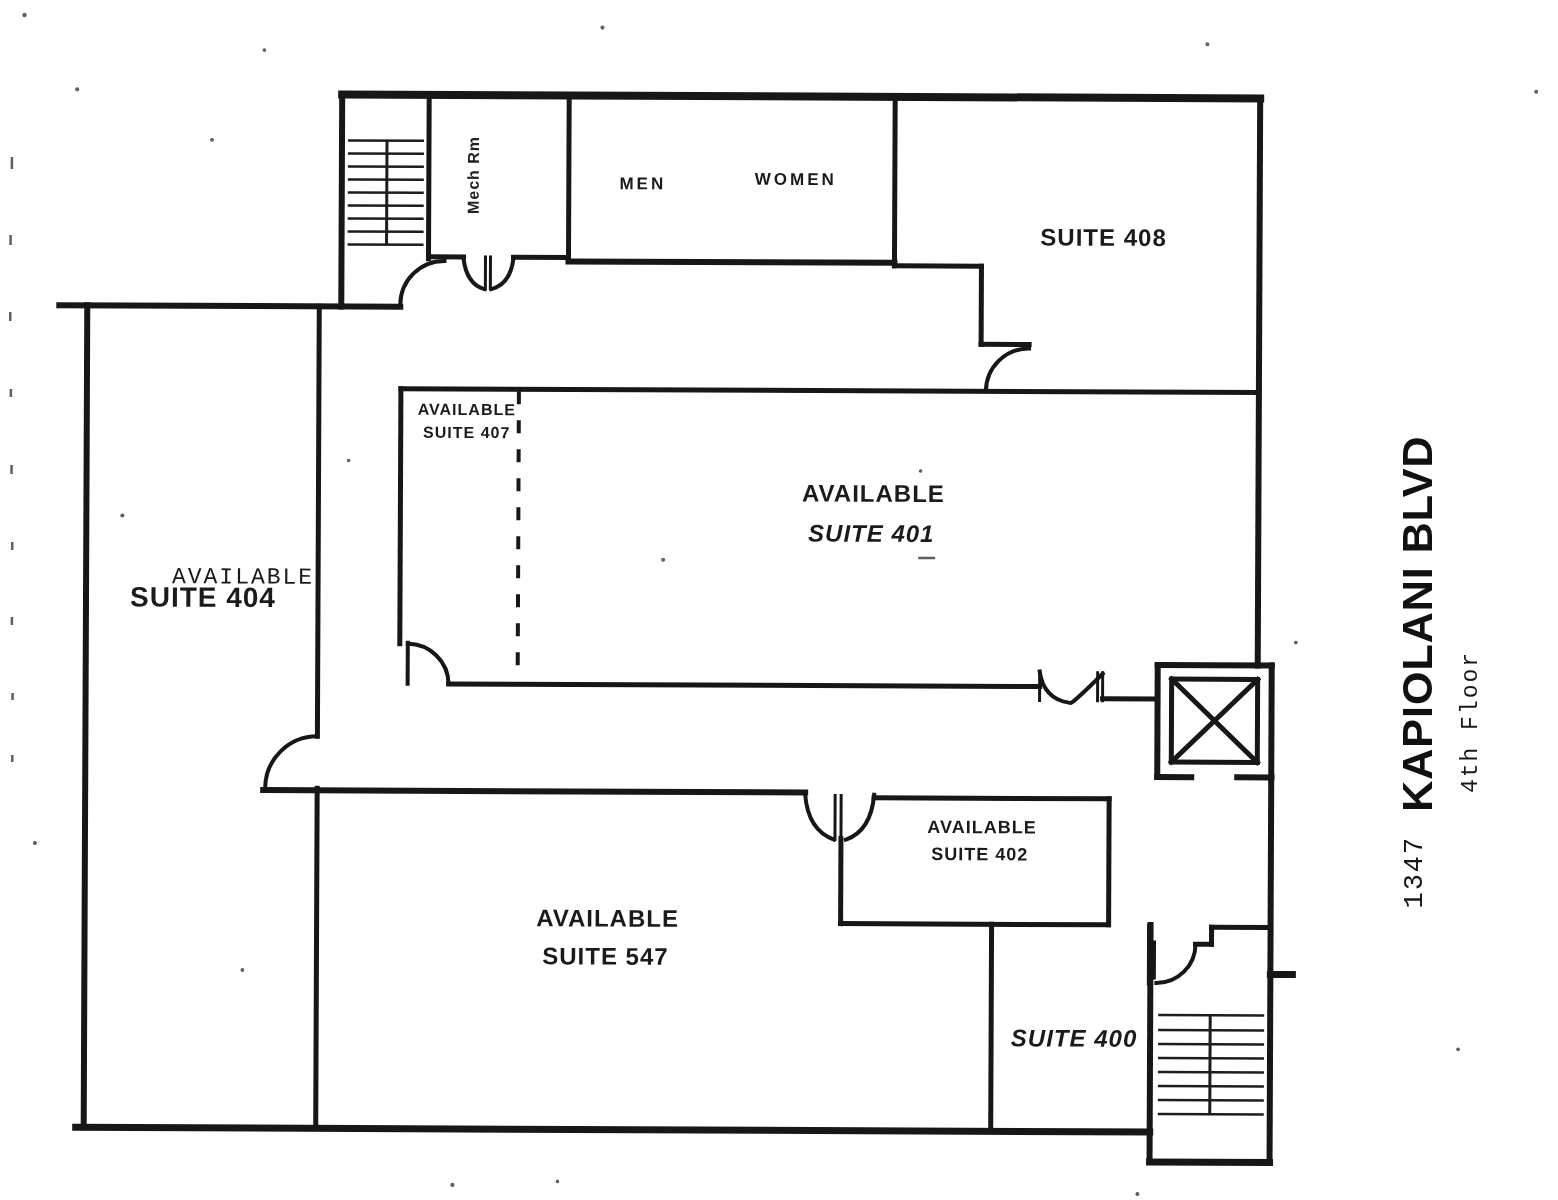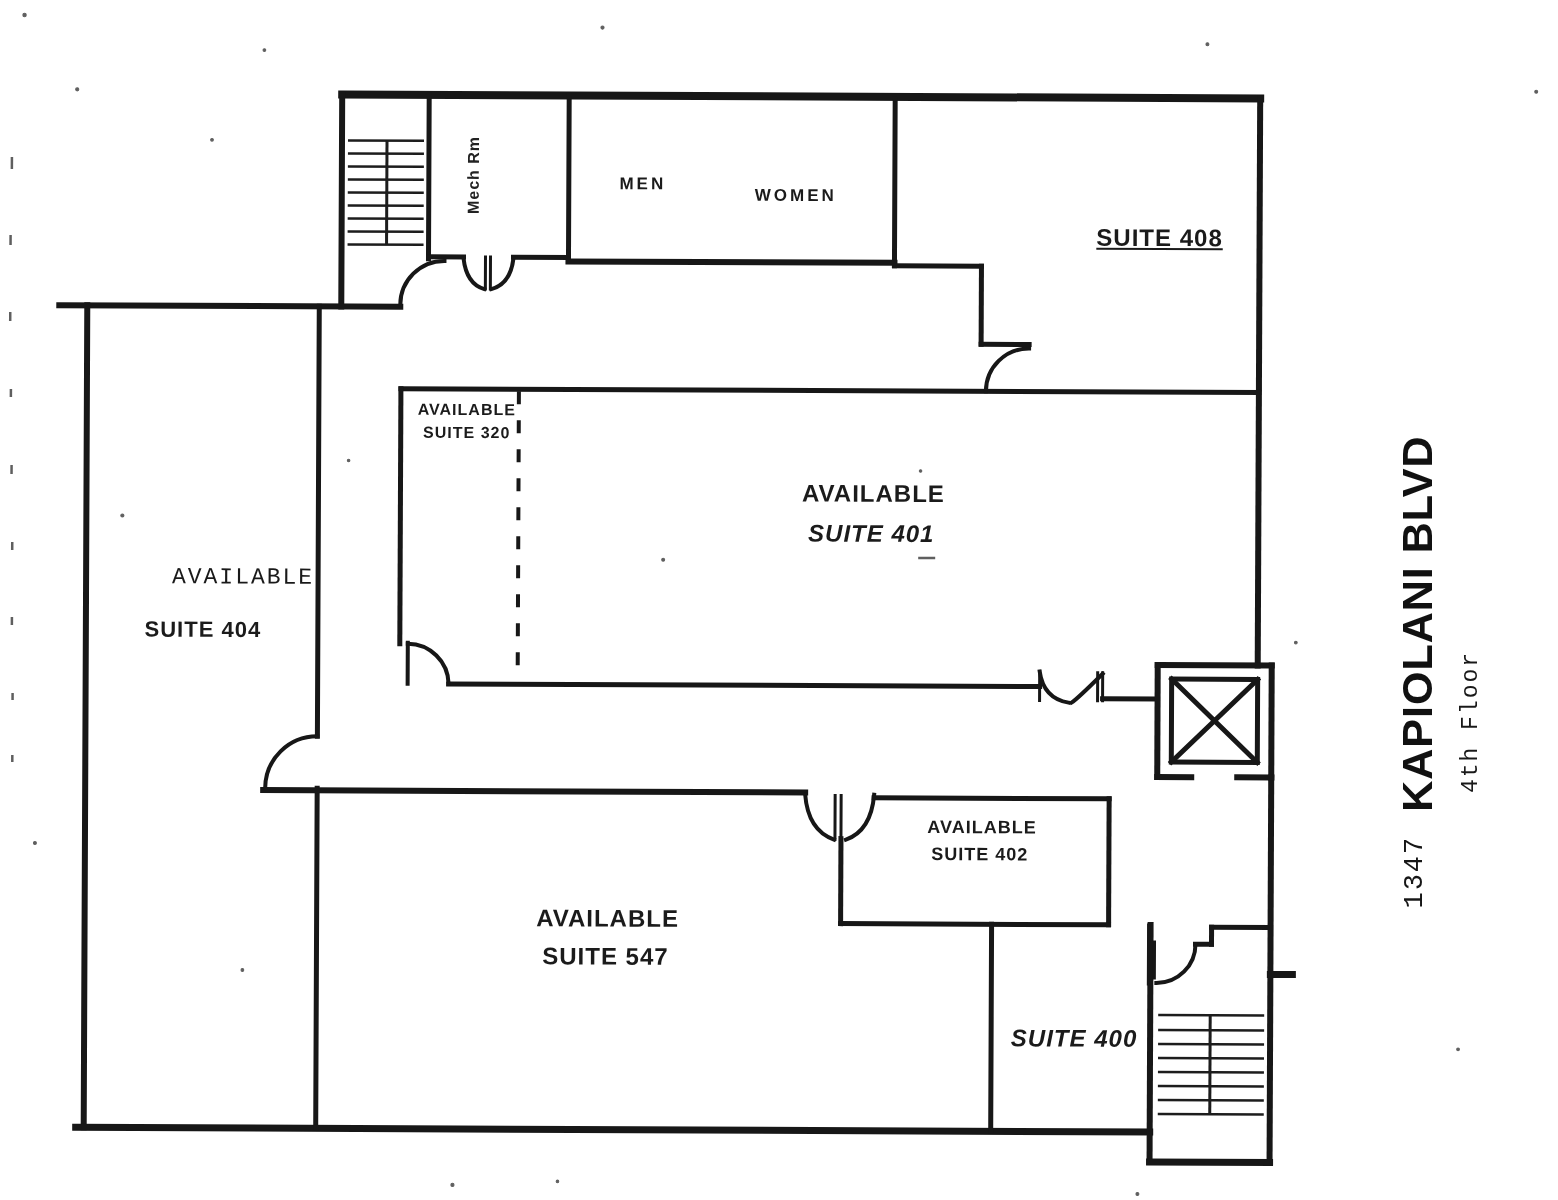--- a/index.html
+++ b/index.html
@@ -154,32 +154,32 @@
         <circle cx="1140" cy="1192" r="1.5"></circle>
           <circle cx="244" cy="972" r="1.4"></circle>
         <circle cx="1460" cy="1046" r="1.4"></circle>
           <circle cx="22" cy="18" r="1.7"></circle>
       </g>
     </svg>
 
     <div class="lbl rot mechlbl" style="left:472px;top:176px;">Mech Rm</div>
 
     <div class="lbl t17" style="left:641px;top:184px;">MEN</div>
-    <div class="lbl t17" style="left:794px;top:195px;text-align:right;">WOMEN</div>
+    <div class="lbl t17" style="left:794px;top:179px;text-align:right;">WOMEN</div>
 
-    <div class="lbl t24" style="left:1158px;top:236px;text-decoration:underline;">SUITE 408</div>
+    <div class="lbl t24" style="left:1102px;top:236px;">SUITE 408</div>
 
     <div class="lbl t16" style="left:466px;top:411px;">AVAILABLE</div>
-    <div class="lbl t16" style="left:466px;top:434px;">SUITE 320</div>
+    <div class="lbl t16" style="left:466px;top:434px;">SUITE 407</div>
 
     <div class="lbl t24" style="left:873px;top:493px;">AVAILABLE</div>
     <div class="lbl t24" style="left:871px;top:533px;font-style:italic;">SUITE 401</div>
 
     <div class="lbl mono" style="left:243px;top:580px;">AVAILABLE</div>
-    <div class="lbl t24" style="left:203px;top:632px;font-size:22px;">SUITE 404</div>
+    <div class="lbl t24" style="left:203px;top:600px;font-size:28px;">SUITE 404</div>
 
     <div class="lbl t18" style="left:983px;top:826px;">AVAILABLE</div>
     <div class="lbl t18" style="left:981px;top:853px;">SUITE 402</div>
 
     <div class="lbl t24" style="left:609px;top:919px;">AVAILABLE</div>
     <div class="lbl t24" style="left:607px;top:957px;">SUITE 547</div>
 
     <div class="lbl t24" style="left:1076px;top:1037px;font-style:italic;">SUITE 400</div>
   </div>
 

